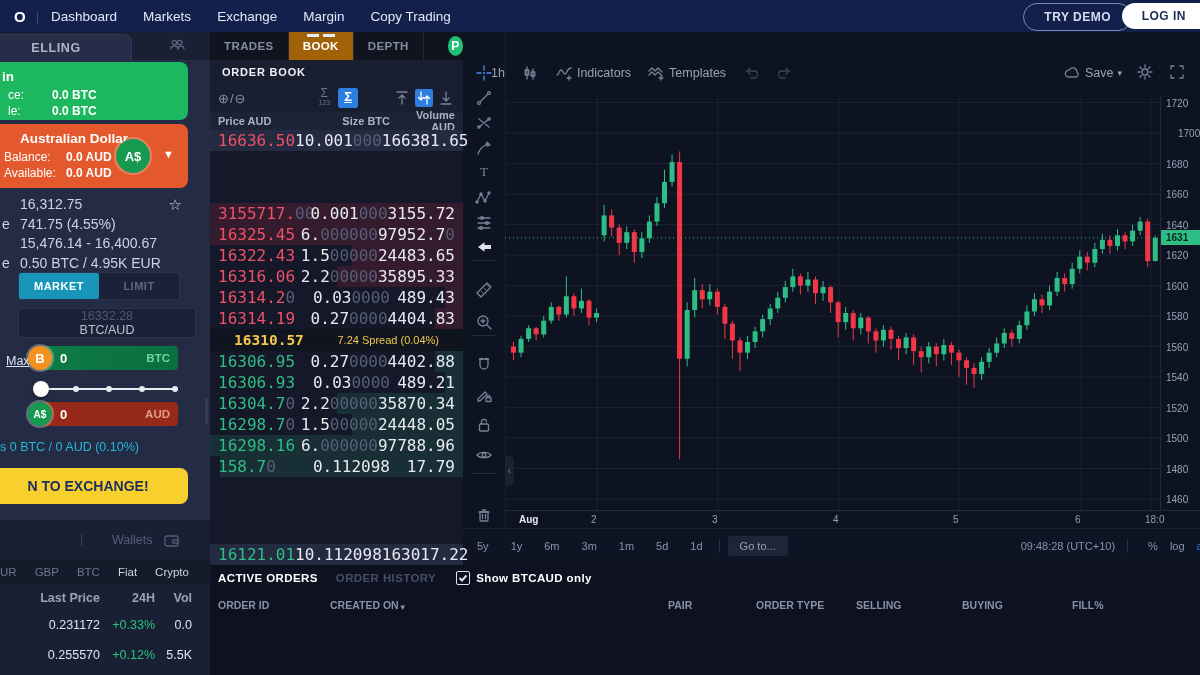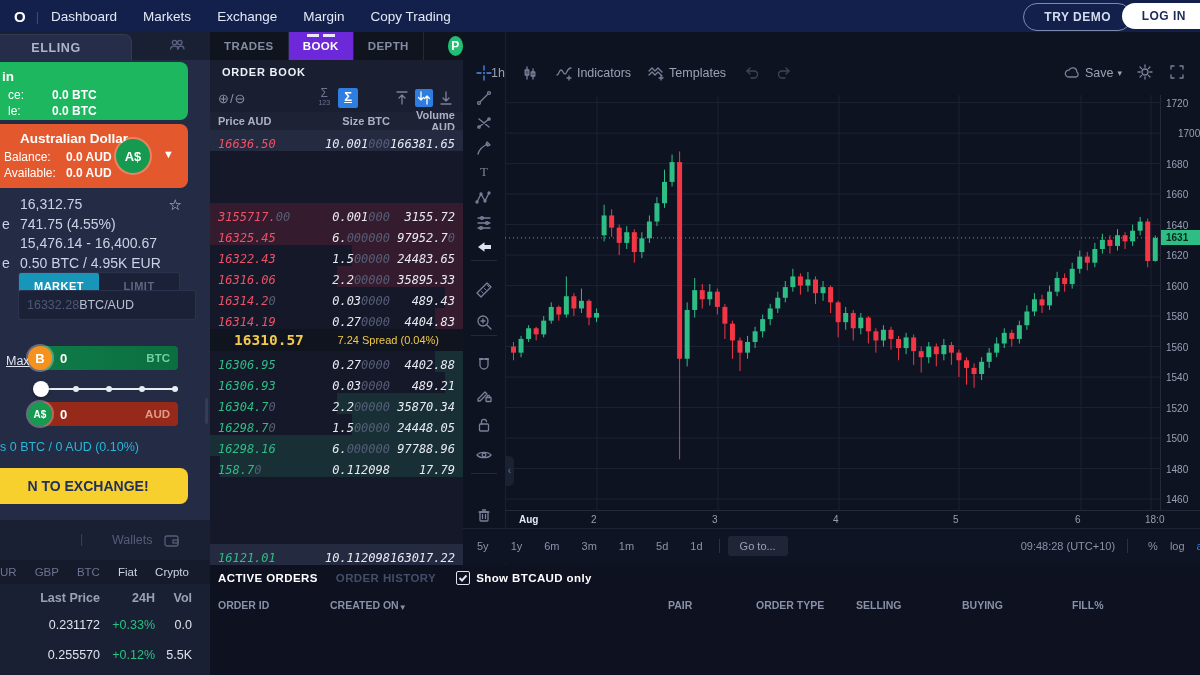--- a/index.html
+++ b/index.html
@@ -27,21 +27,21 @@
   .coin{position:absolute;border-radius:50%;background:#169a50;color:#fff;font-weight:bold;display:flex;align-items:center;justify-content:center;box-shadow:0 0 0 2px rgba(255,255,255,.25);}
   .coin.big{width:34px;height:34px;font-size:13px;right:38px;top:15px;}
   .chev{position:absolute;right:14px;top:24px;color:#fff;font-size:11px;}
   .stats{position:absolute;left:0;top:164px;width:210px;}
   .stat-line{display:flex;font-size:14px;color:#ccd3e5;margin-bottom:3.5px;}
   .stat-line .pre{width:18px;padding-left:2px;color:#ccd3e5;}
   .star{position:absolute;right:28px;top:0;color:#c7cee2;font-size:15px;}
   .mk-box{position:absolute;left:18px;top:240px;width:160px;height:26px;border:1px solid #39416188;border-radius:3px;display:flex;background:#1b2136;}
   .mk-btn{flex:1;text-align:center;line-height:26px;font-size:11px;font-weight:bold;letter-spacing:.5px;color:#5d6782;}
   .mk-btn.active{background:#1796ba;color:#fff;border-radius:2px;}
-  .price-box{position:absolute;left:18px;top:258px;width:160px;height:28px;border:1px solid #39416188;border-radius:3px;background:#1b2136;display:flex;align-items:center;justify-content:flex-start;padding:0 8px;}
+  .price-box{position:absolute;left:18px;top:276px;width:160px;height:28px;border:1px solid #39416188;border-radius:3px;background:#1b2136;display:flex;align-items:center;justify-content:space-between;padding:0 8px;flex-direction:column;}
   .price-box .ph{color:#4e5875;font-size:12.5px;}
   .price-box .pair{color:#b9c1d4;font-size:12.5px;}
   .max{position:absolute;left:6px;top:322px;color:#dfe4f0;font-size:12.5px;text-decoration:underline;}
   .amt-bar{position:absolute;left:38px;width:140px;height:24px;border-radius:4px;display:flex;align-items:center;}
   .amt-bar.green{top:314px;background:linear-gradient(90deg,#0e7c47,#0b6e40);}
   .amt-bar.red{top:370px;background:#96291a;}
   .amt-bar .coin2{width:24px;height:24px;border-radius:50%;font-weight:bold;color:#fff;display:flex;align-items:center;justify-content:center;margin-left:-10px;box-shadow:0 0 0 2px rgba(255,255,255,.3);}
   .amt-bar .v{color:#fff;font-weight:bold;font-size:13px;margin-left:8px;flex:1;}
   .amt-bar .u{font-size:11.5px;font-weight:bold;margin-right:8px;}
   .slider{position:absolute;left:40px;top:352px;width:138px;height:10px;}
@@ -64,39 +64,39 @@
   .mrow.head{color:#99a1b8;font-weight:bold;height:24px;}
   .mc1{width:100px;text-align:right;}
   .mc2{width:55px;text-align:right;}
   .mc3{flex:1;text-align:right;padding-right:8px;}
   .pos{color:#26c281;}
   .scroll-h{position:absolute;right:2px;width:3px;border-radius:2px;background:#49527070;}
   
   .obook{position:absolute;left:210px;top:32px;width:253px;height:533px;background:#141828;display:flex;flex-direction:column;border-right:1px solid #060912;}
   .ob-tabs{height:28px;background:#10141f;display:flex;align-items:stretch;font-size:11.5px;font-weight:bold;letter-spacing:.4px;flex:none;}
   .ob-tab{padding:0 14px;line-height:28px;color:#848ca3;border-right:1px solid #222841;position:relative;}
-  .ob-tab.active{color:#fff;background:#6d28d9;}
+  .ob-tab.active{color:#fff;background:#a16207;}
   .ob-tab.active:before{content:"";position:absolute;top:2px;left:50%;margin-left:-14px;width:12px;height:3px;background:#e8ebf5;}
   .ob-tab.active:after{content:"";position:absolute;top:2px;left:50%;margin-left:2px;width:12px;height:3px;background:#e8ebf5;}
   .ob-grnicon{width:20px;height:20px;border-radius:50%;background:#21bf73;color:#fff;font-weight:bold;font-size:12px;text-align:center;line-height:20px;margin:4px 0 0 24px;}
   .ob-title{height:24px;line-height:24px;background:#191e30;color:#eef1f8;font-size:11px;font-weight:bold;letter-spacing:.8px;padding-left:12px;flex:none;}
   .ob-icons{height:28px;background:#191e30;display:flex;align-items:center;padding:0 8px;flex:none;color:#8a92a8;}
   .ob-pm{font-size:13px;letter-spacing:1px;}
   .sum-group{margin-left:72px;display:flex;align-items:center;}
   .sum-dim{font-size:12px;color:#6a7390;text-align:center;line-height:9px;}
   .sum-dim small{font-size:7px;display:block;}
   .sum-active{width:20px;height:20px;background:#2e7de0;color:#fff;border-radius:2px;font-size:13px;font-weight:bold;text-align:center;line-height:18px;margin-left:8px;text-decoration:underline;}
   .sort-group{margin-left:auto;display:flex;align-items:center;gap:4px;}
   .sort-ic{width:18px;height:18px;}
   .sort-ic.blue{background:#2e7de0;border-radius:2px;}
   .ob-colhead{height:18px;background:#1d2234;display:flex;align-items:center;font-size:11px;font-weight:bold;color:#aab2c5;padding:0 8px;flex:none;}
   .ob-colhead .c1{width:84px;}
   .ob-colhead .c2{width:88px;text-align:right;}
   .ob-colhead .c3{flex:1;text-align:right;}
-  .ob-row{height:21px;display:flex;align-items:flex-end;padding:0 8px;position:relative;font-family:"DejaVu Sans Mono",monospace;font-size:12px;flex:none;font-style:italic;}
+  .ob-row{height:21px;display:flex;align-items:center;padding:0 8px;position:relative;font-family:"DejaVu Sans Mono",monospace;font-size:16px;flex:none;}
   .ob-row .c1{width:84px;position:relative;z-index:1;}
   .ob-row .c2{width:88px;text-align:right;position:relative;z-index:1;color:#e8eaf2;}
   .ob-row .c3{flex:1;text-align:right;position:relative;z-index:1;color:#e8eaf2;}
   .ob-row .dim{color:#565f78;}
   .ob-row.hl{background:#242a40;}
   .ob-row.ask .c1{color:#ef5166;}
   .ob-row.bid .c1{color:#2ebd85;}
   .depth{position:absolute;right:0;top:0;bottom:0;z-index:0;}
   .ask .depth{background:rgba(214,48,74,.17);}
   .bid .depth{background:rgba(46,189,133,.14);}

